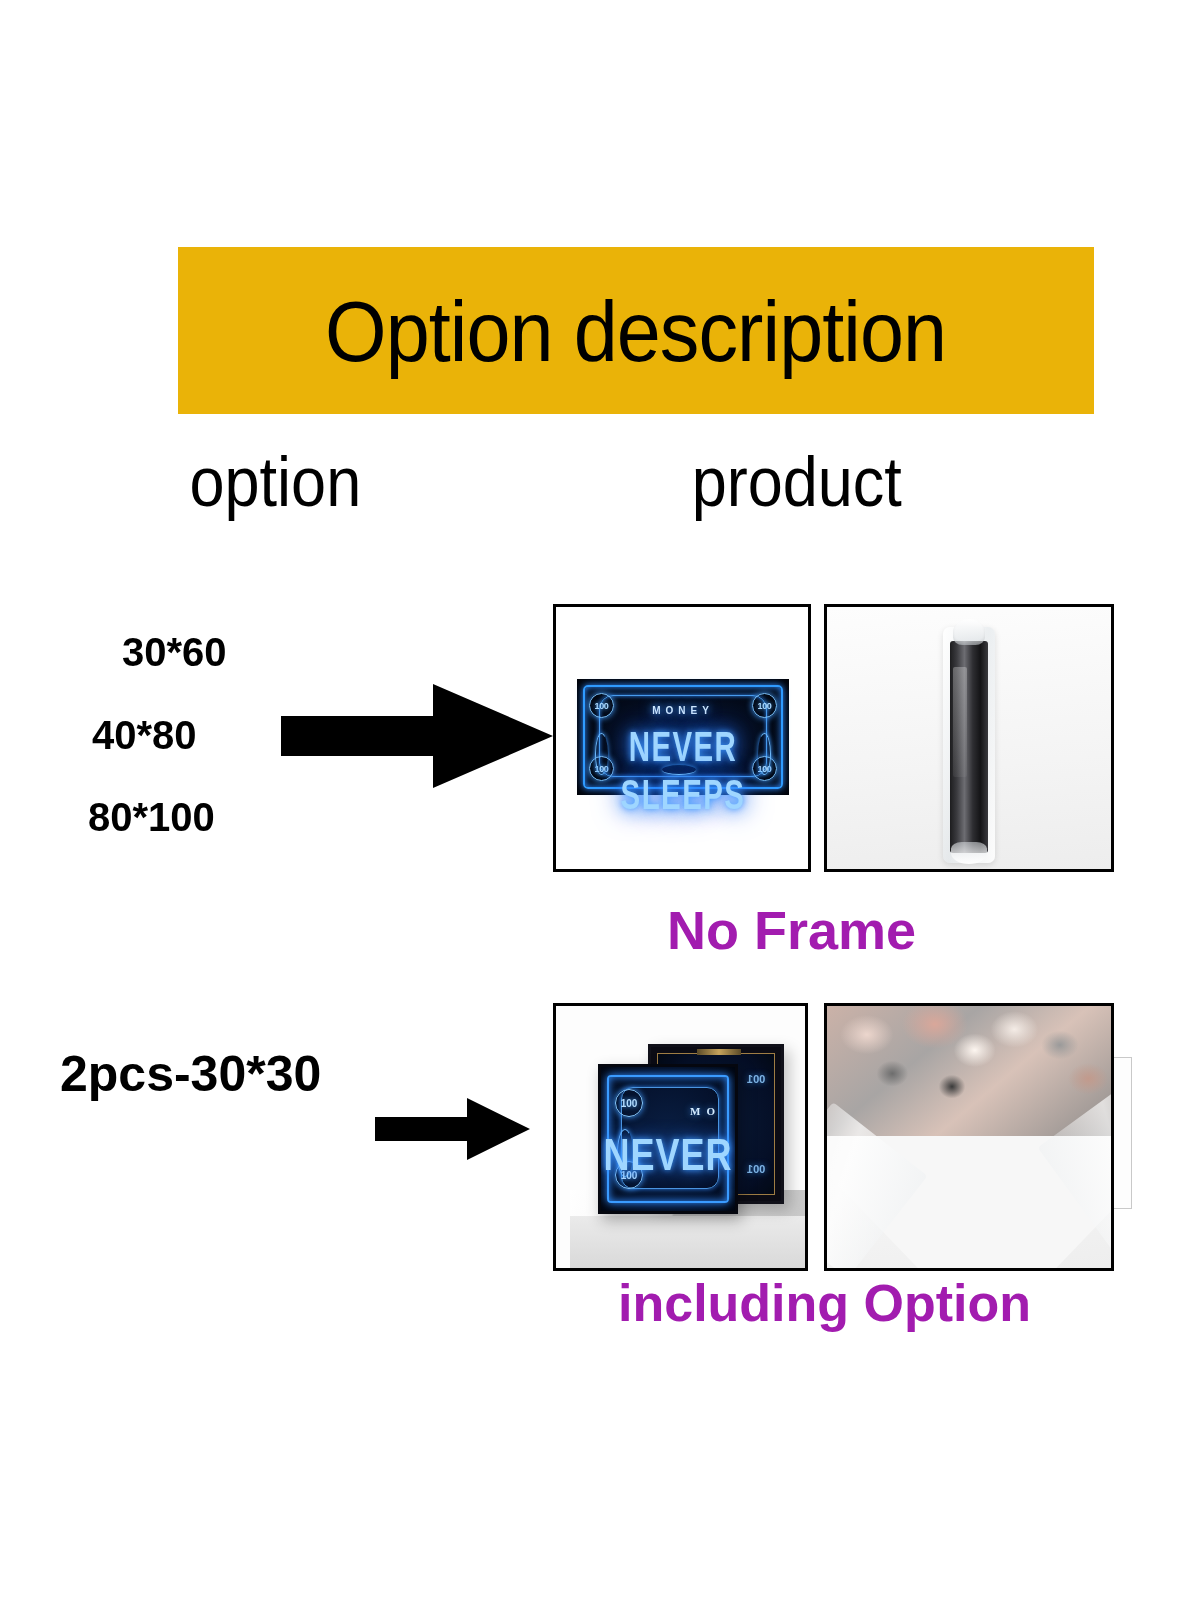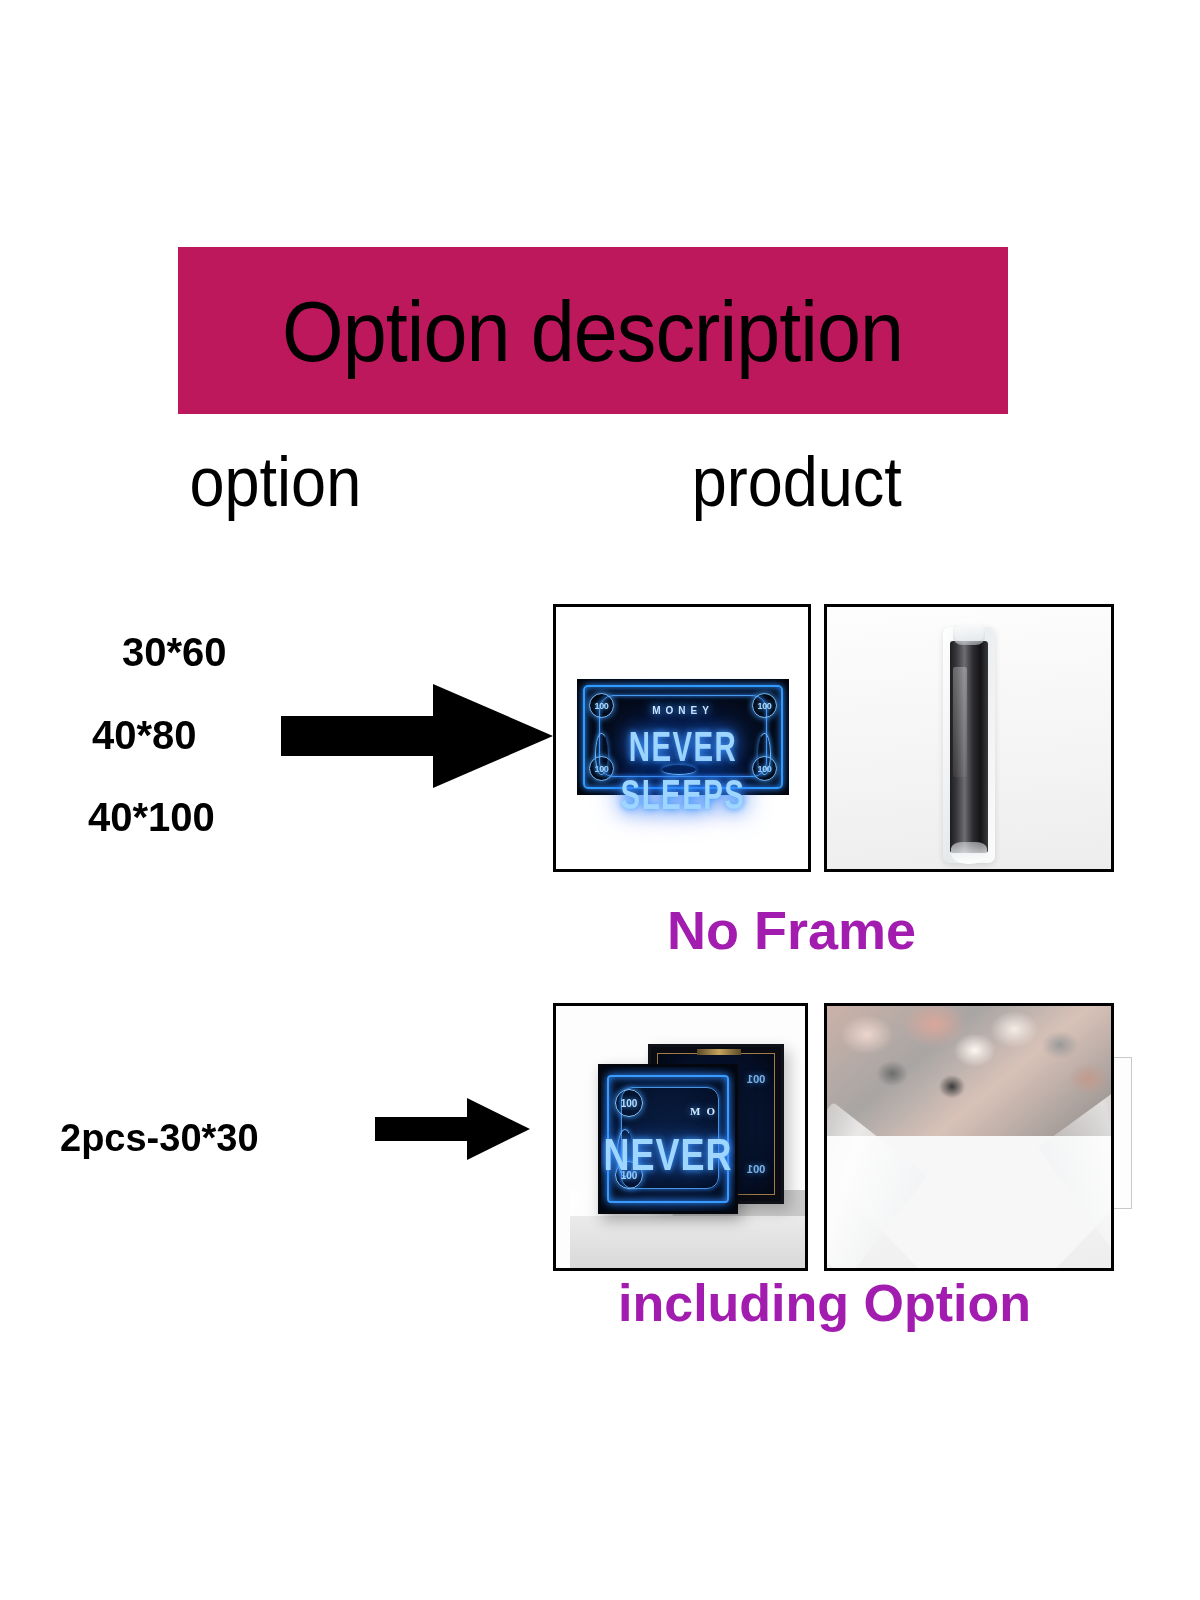--- a/index.html
+++ b/index.html
@@ -13,23 +13,23 @@
     position: relative;
     font-family: "Liberation Sans", sans-serif;
     overflow: hidden;
   }
 
   
   #title-banner {
     position: absolute;
     left: 178px;
     top: 247px;
-    width: 830px;
+    width: 916px;
     height: 167px;
-    background: #be185d;
+    background: #eab308;
     display: flex;
     align-items: center;
     justify-content: center;
   }
   #title-banner .title-text {
     font-family: "Liberation Sans Narrow", "Liberation Sans", sans-serif;
     font-size: 86px;
     font-weight: 400;
     color: #000000;
     letter-spacing: -1px;
@@ -57,21 +57,21 @@
     position: absolute;
     font-family: "Liberation Sans", sans-serif;
     font-weight: bold;
     color: #000;
     white-space: nowrap;
     line-height: 1;
   }
   #opt-30-60  { left: 122px; top: 632px; font-size: 40px; }
   #opt-40-80  { left: 92px;  top: 715px; font-size: 40px; }
   #opt-50-100 { left: 88px;  top: 797px; font-size: 40px; }
-  #opt-2pcs   { left: 60px;  top: 1119px; font-size: 38px; }
+  #opt-2pcs   { left: 60px;  top: 1049px; font-size: 50px; }
 
   
   .arrow { position: absolute; }
   #arrow-row1 { left: 281px; top: 684px; width: 272px; height: 104px; }
   #arrow-row2 { left: 375px; top: 1098px; width: 155px; height: 62px; }
 
   
   .img-box {
     position: absolute;
     border: 3px solid #000;
@@ -429,21 +429,21 @@
 
 <div id="title-banner">
   <span class="title-text">Option description</span>
 </div>
 
 <div class="col-header" id="header-option">option</div>
 <div class="col-header" id="header-product">product</div>
 
 <div class="option-label" id="opt-30-60">30*60</div>
 <div class="option-label" id="opt-40-80">40*80</div>
-<div class="option-label" id="opt-50-100">40*100</div>
+<div class="option-label" id="opt-50-100">80*100</div>
 
 <svg class="arrow" id="arrow-row1" viewBox="0 0 272 104">
   <polygon points="0,32 152,32 152,0 272,52 152,104 152,72 0,72" fill="#000000"></polygon>
 </svg>
 
 <div class="img-box" id="box-r1-left">
   <div class="neon-scene">
     <div class="neon-plate">
       <div class="neon-frame-outer"></div>
       <div class="neon-frame-inner"></div>

